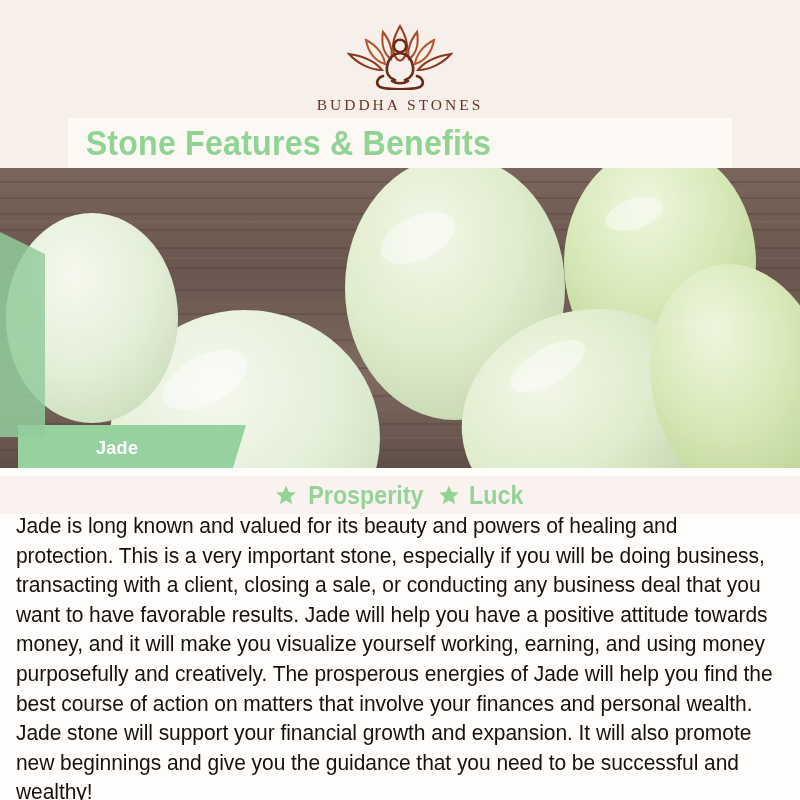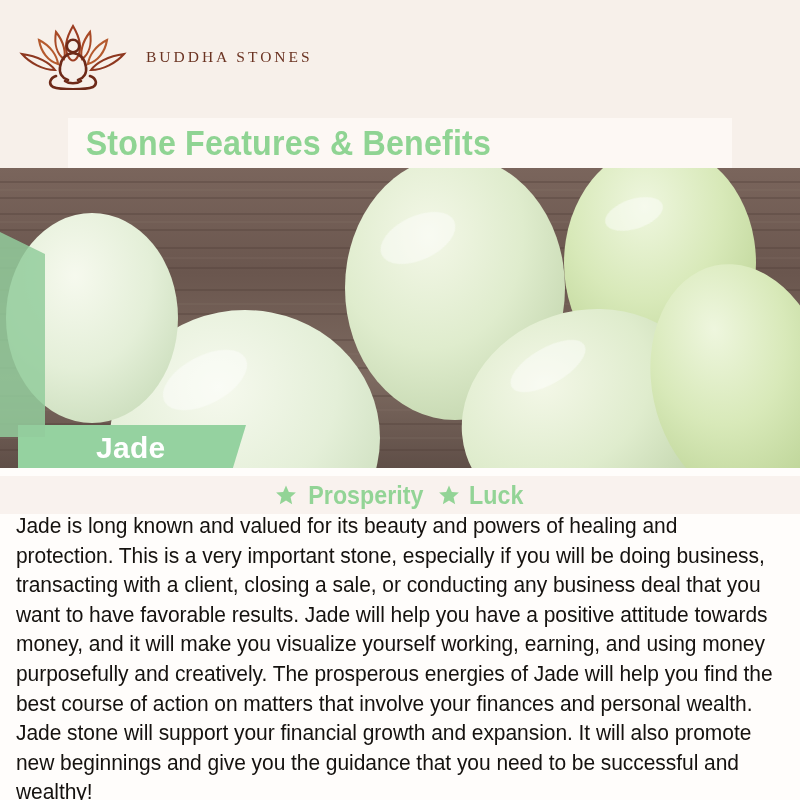--- a/index.html
+++ b/index.html
@@ -41,21 +41,21 @@
     clip-path:polygon(0 0, 100% 22px, 100% 100%, 0 100%);
   }
 
   
   .header{
     position:absolute;left:0;top:0;width:800px;height:168px;
     background:#f7f0ea;
   }
   .logo-wrap{
     position:absolute;left:0;top:18px;width:800px;
-    display:flex;flex-direction:row;align-items:center;
+    display:flex;flex-direction:column;align-items:center;
   }
   .logo-mark{width:146px;height:72px;display:block;}
   .logo-word{
     margin-top:6px;
     font-family:"Liberation Serif", serif;
     font-size:15.5px;letter-spacing:3.0px;
     color:#6b3322;font-weight:400;
   }
 
   
@@ -82,21 +82,21 @@
   .photo svg{display:block;width:800px;height:300px;}
 
   
   .name-banner{
     position:absolute;left:18px;top:425px;width:228px;height:46px;
     background:#95d2a0;
     display:flex;align-items:center;
     clip-path:polygon(0 0, 100% 0, calc(100% - 14px) 100%, 0 100%);
   }
   .name-text{
-    color:#ffffff;font-weight:bold;font-size:30px;
+    color:#ffffff;font-weight:bold;font-size:18px;
     margin-left:78px;letter-spacing:.3px;
   }
 
   
   .content{
     position:absolute;left:0;top:468px;width:800px;height:332px;
     background:#fffdfb;
   }
   .benefits{
     position:absolute;left:0;top:8px;width:800px;height:38px;

